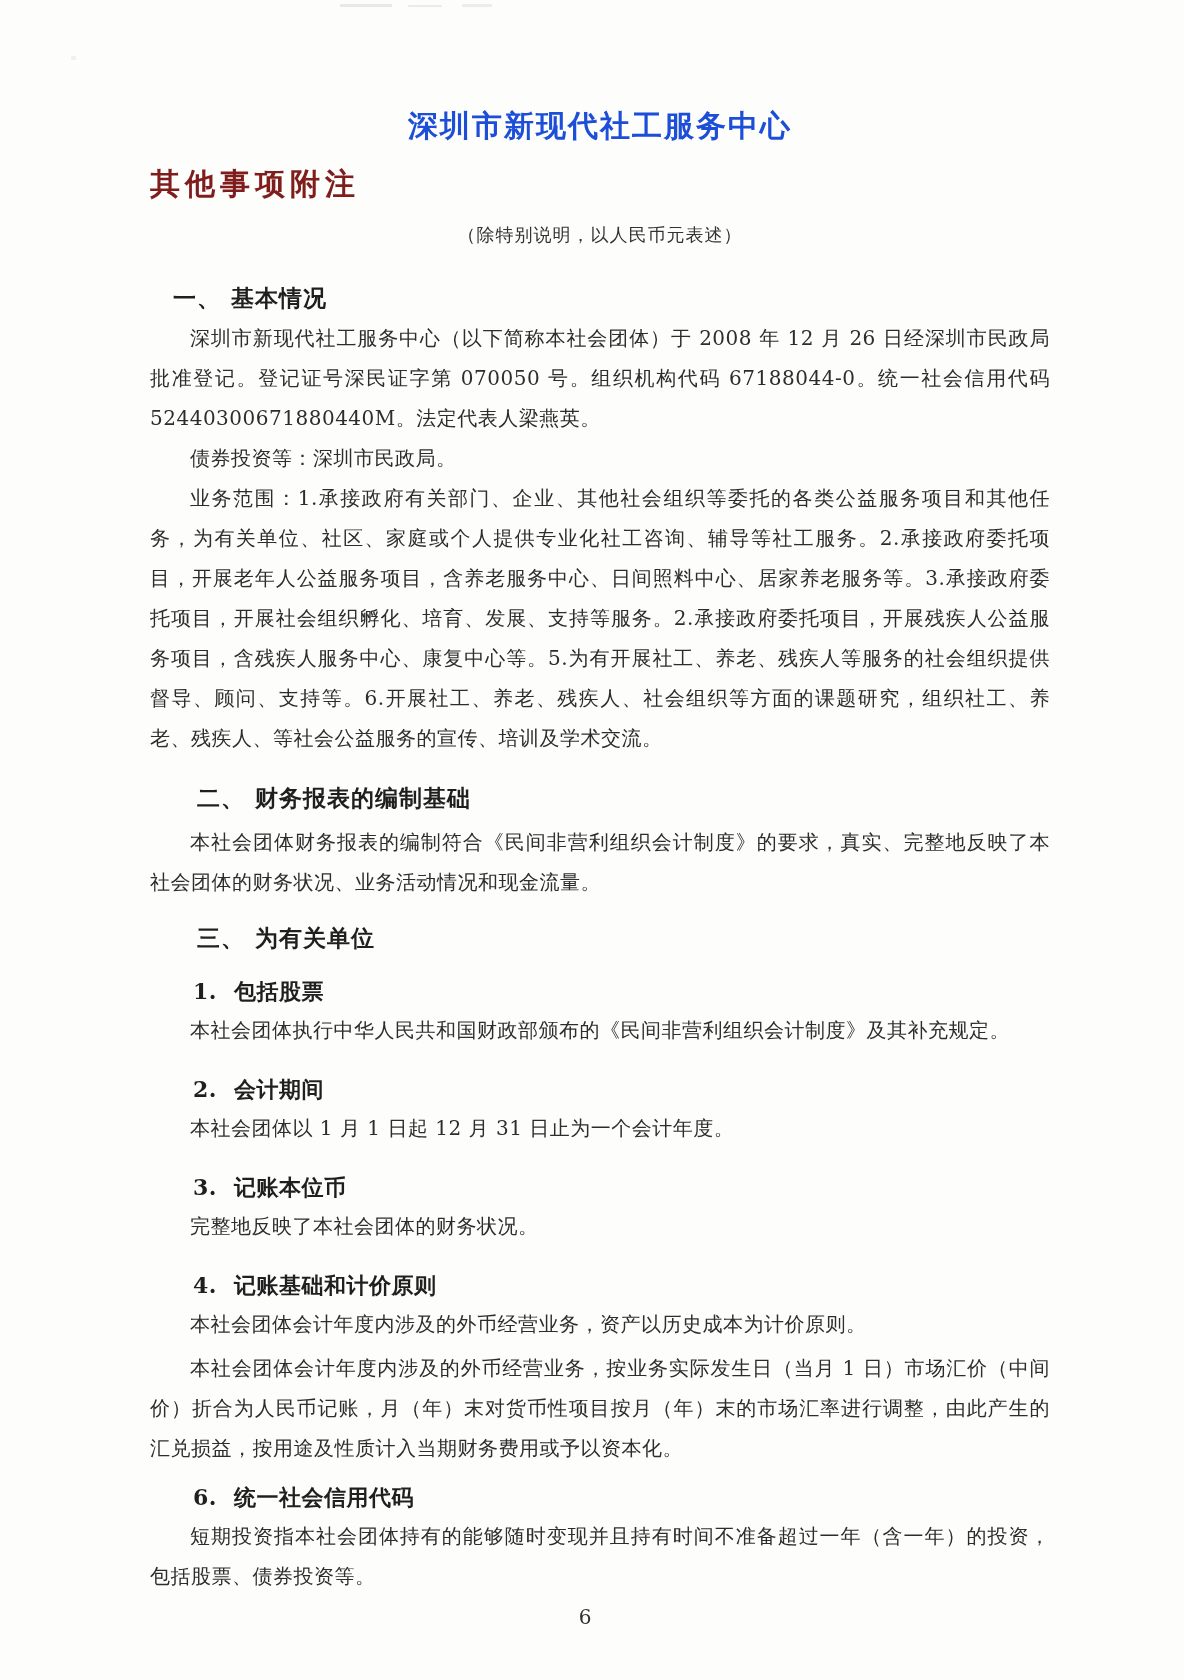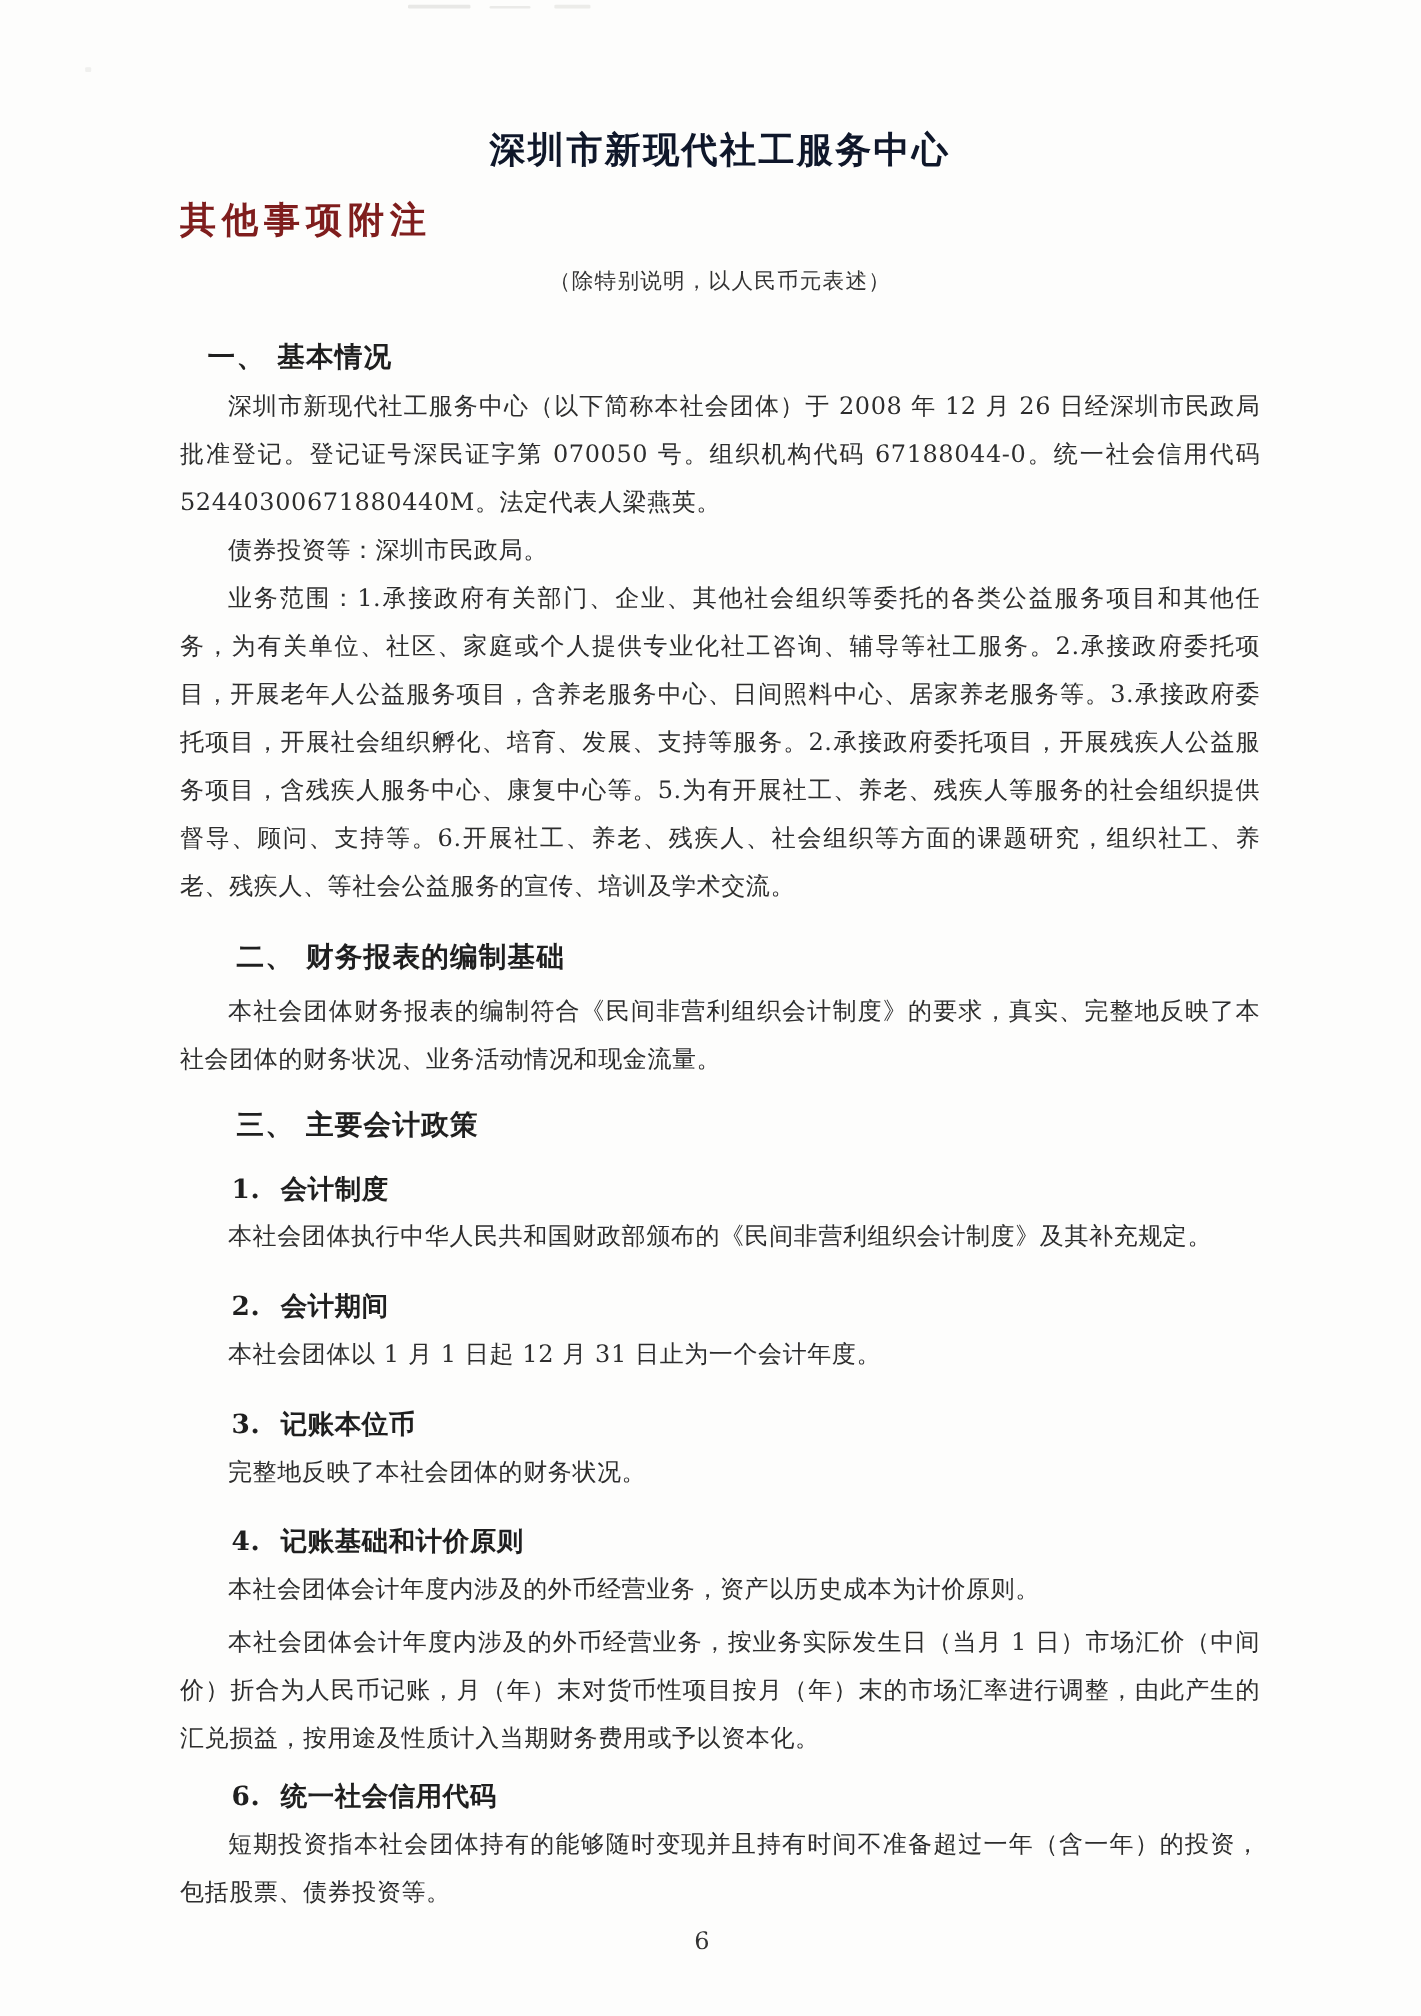--- a/index.html
+++ b/index.html
@@ -23,21 +23,21 @@
     top: 0;
     width: 900px;
   }
   .doc-title {
     margin-top: 104px;
     font-size: 30px;
     line-height: 44px;
     font-weight: bold;
     letter-spacing: 2px;
     text-align: center;
-    color: #0f172a;
+    color: #1d4ed8;
   }
   .doc-subtitle {
     margin-top: 14px;
     font-size: 30px;
     line-height: 44px;
     font-weight: bold;
     letter-spacing: 5px;
     text-align: left;
     color: #7f1d1d;
   }
@@ -129,25 +129,25 @@
     <p class="para mt4">深圳市新现代社工服务中心（以下简称本社会团体）于 2008 年 12 月 26 日经深圳市民政局批准登记。登记证号深民证字第 070050 号。组织机构代码 67188044-0。统一社会信用代码 52440300671880440M。法定代表人梁燕英。</p>
     <p class="para">债券投资等：深圳市民政局。</p>
     <p class="para">业务范围：1.承接政府有关部门、企业、其他社会组织等委托的各类公益服务项目和其他任务，为有关单位、社区、家庭或个人提供专业化社工咨询、辅导等社工服务。2.承接政府委托项目，开展老年人公益服务项目，含养老服务中心、日间照料中心、居家养老服务等。3.承接政府委托项目，开展社会组织孵化、培育、发展、支持等服务。2.承接政府委托项目，开展残疾人公益服务项目，含残疾人服务中心、康复中心等。5.为有开展社工、养老、残疾人等服务的社会组织提供督导、顾问、支持等。6.开展社工、养老、残疾人、社会组织等方面的课题研究，组织社工、养老、残疾人、等社会公益服务的宣传、培训及学术交流。</p>
 
     <div class="sec-heading" id="sec2-heading">
       <span class="sec-num">二、</span><span>财务报表的编制基础</span>
     </div>
     <p class="para mt8">本社会团体财务报表的编制符合《民间非营利组织会计制度》的要求，真实、完整地反映了本社会团体的财务状况、业务活动情况和现金流量。</p>
 
     <div class="sec-heading" id="sec3-heading">
-      <span class="sec-num">三、</span><span>主要会计政策</span>
+      <span class="sec-num">三、</span><span>为有关单位</span>
     </div>
 
     <div class="policy-heading" id="policy1-heading">
-      <span class="policy-num">1.</span><span>会计制度</span>
+      <span class="policy-num">1.</span><span>包括股票</span>
     </div>
     <p class="para mt4">本社会团体执行中华人民共和国财政部颁布的《民间非营利组织会计制度》及其补充规定。</p>
 
     <div class="policy-heading" id="policy2-heading">
       <span class="policy-num">2.</span><span>会计期间</span>
     </div>
     <p class="para mt4">本社会团体以 1 月 1 日起 12 月 31 日止为一个会计年度。</p>
 
     <div class="policy-heading" id="policy3-heading">
       <span class="policy-num">3.</span><span>记账本位币</span>

